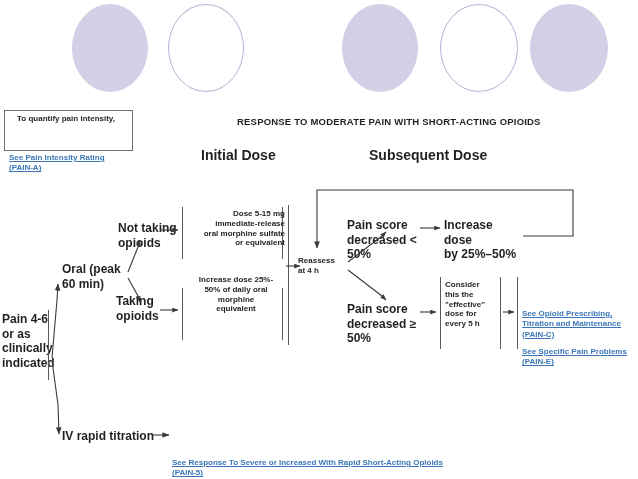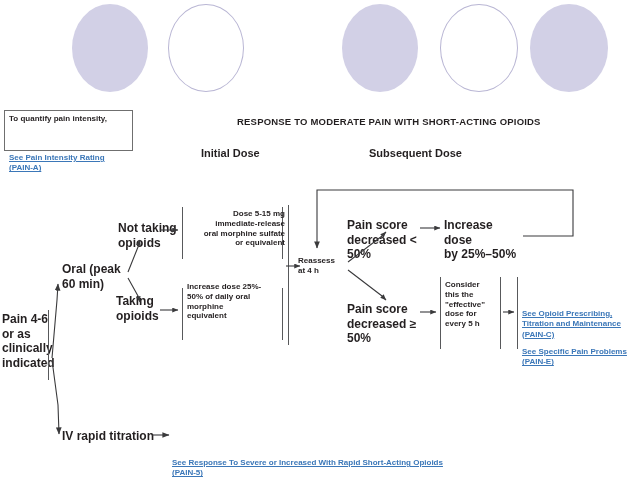--- a/index.html
+++ b/index.html
@@ -36,36 +36,36 @@
     color: #231f20;
     font-weight: bold;
     font-size: 9.5px;
     letter-spacing: .2px;
     white-space: nowrap;
   }
   .colhead {
     position: absolute;
     color: #231f20;
     font-weight: bold;
-    font-size: 11px;
+    font-size: 14px;
     white-space: nowrap;
   }
   .lbl { font-size: 12px; }
   .boxtxt { font-size: 8px; }
 
   
   .refbox {
     position: absolute;
     border: 1.5px solid #6f6f6f;
     background: #ffffff;
     box-sizing: border-box;
     padding: 3px 4px 2px 4px;
   }
   .refbox .line1 {
-    font-size: 8px; font-weight: bold; color: #231f20; line-height: 1.25;
+    font-size: 8px; font-weight: bold; color: #231f20; line-height: 1.25; margin-left: 8px;
   }
 
   .link {
     color: #3b77b8;
     font-weight: bold;
     text-decoration: underline;
     font-size: 8px;
     line-height: 1.3;
     white-space: pre-line;
     display: block;
@@ -121,21 +121,21 @@
 
   <div class="vbar" style="left:182px; top:207px; height:52px;"></div>
   <div class="vbar" style="left:282px; top:207px; height:52px;"></div>
   <div class="txt boxtxt" style="left:187px; top:209px; width:98px;text-align:right;">Dose 5-15 mg
 immediate-release
 oral morphine sulfate
 or equivalent</div>
 
   <div class="vbar" style="left:182px; top:288px; height:52px;"></div>
   <div class="vbar" style="left:282px; top:288px; height:52px;"></div>
-  <div class="txt boxtxt" style="left:187px; top:282px; width:98px;">Increase dose 25%-
+  <div class="txt boxtxt" style="left:187px; top:275px; width:98px;text-align:center;">Increase dose 25%-
 50% of daily oral
 morphine
 equivalent</div>
 
   <div class="vbar" style="left:288px; top:205px; height:140px;"></div>
   <div class="txt boxtxt" style="left:298px; top:256px; width:46px;">Reassess
 at 4 h</div>
 
   <div class="txt lbl" style="left:347px; top:218px; width:96px;">Pain score
 decreased &lt; 50%</div>

